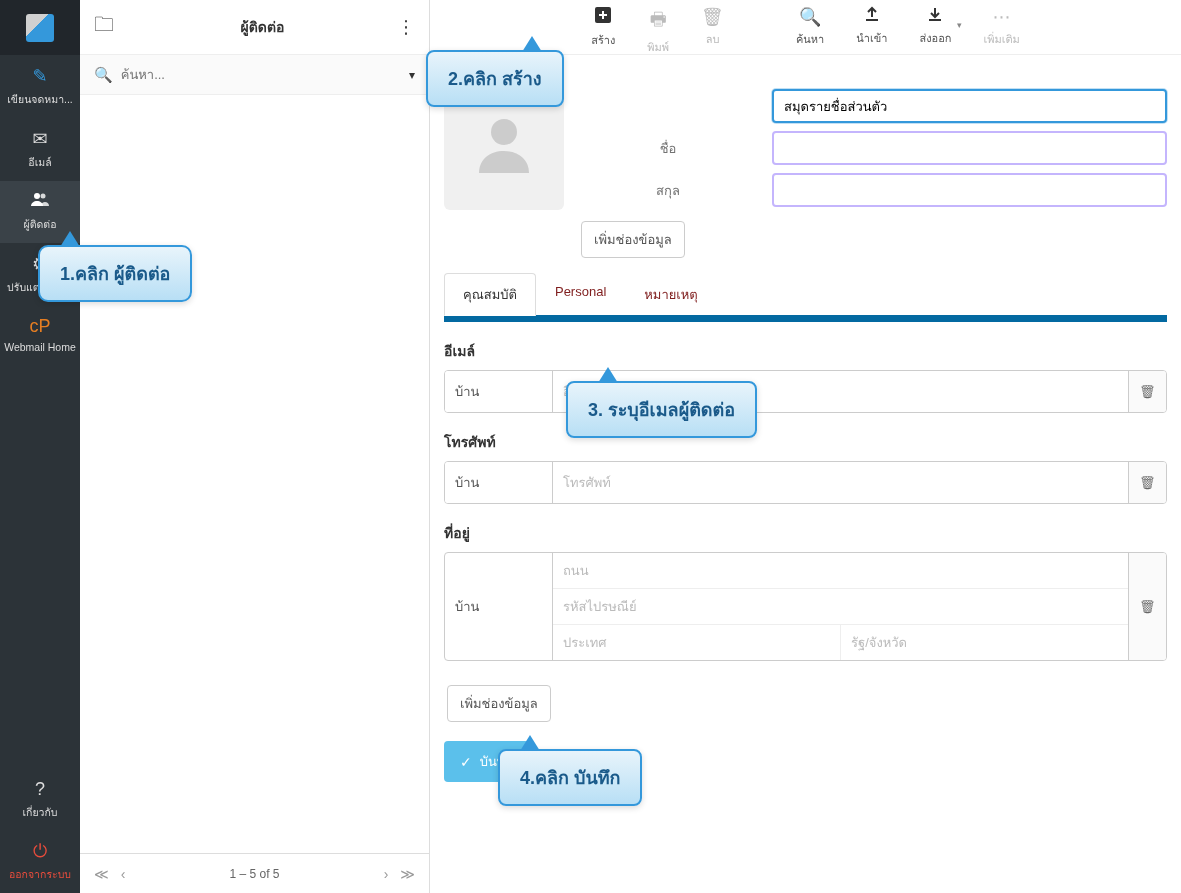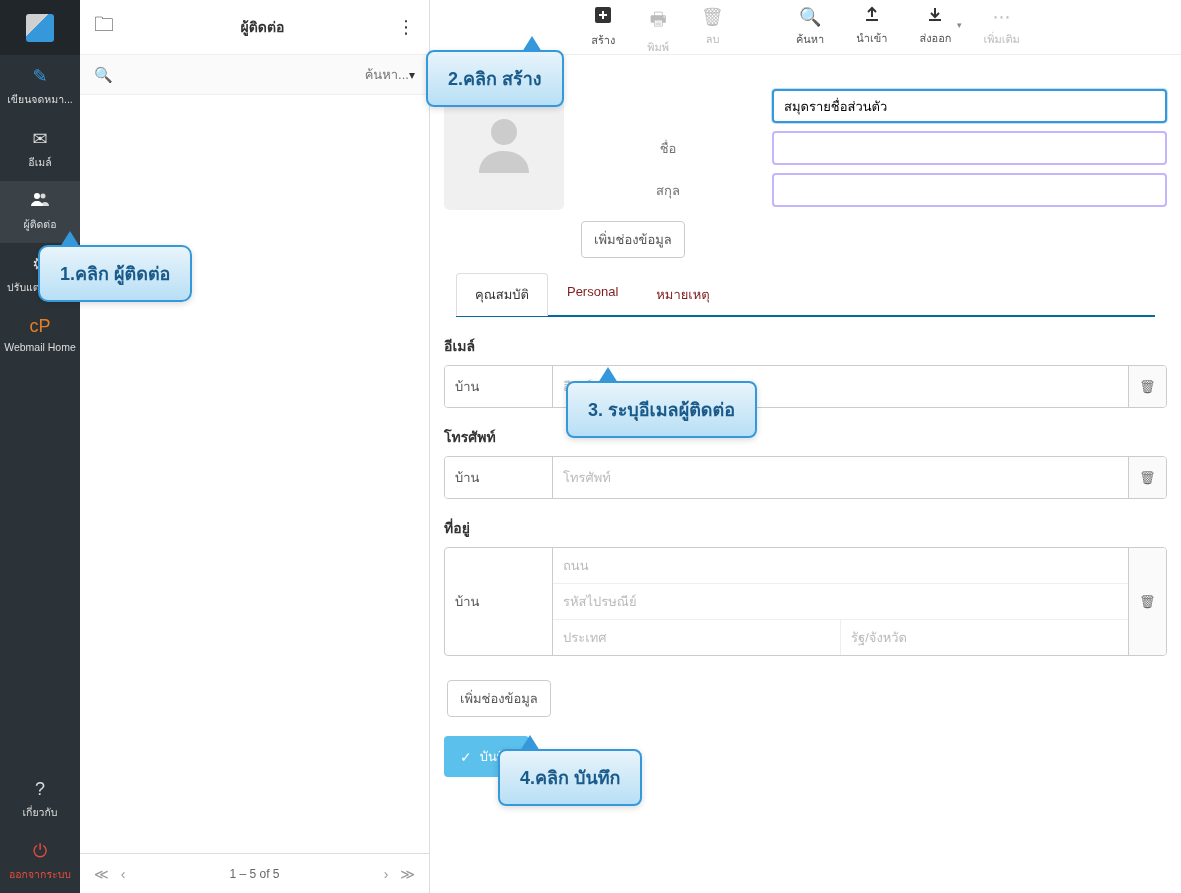--- a/index.html
+++ b/index.html
@@ -21,21 +21,21 @@
 .nav-item.red .nav-icon { color: #e74c3c; }
 
 
 .middle { width: 350px; border-right: 1px solid #ddd; display: flex; flex-direction: column; background: #f5f5f5; }
 .middle-header { height: 55px; display: flex; align-items: center; padding: 0 14px; background: #fff; border-bottom: 1px solid #eee; }
 .folder-icon { font-size: 20px; color: #333; margin-right: 14px; }
 .middle-title { flex: 1; text-align: center; font-weight: bold; color: #333; font-size: 14px; }
 .more-icon { font-size: 18px; color: #333; cursor: pointer; }
 .search-bar { height: 40px; display: flex; align-items: center; padding: 0 14px; background: #fafafa; border-bottom: 1px solid #eee; }
 .search-icon { color: #999; margin-right: 8px; font-size: 15px; }
-.search-input { flex: 1; border: none; background: transparent; outline: none; font-size: 13px; color: #404040; text-align: right; }
+.search-input { flex: 1; border: none; background: transparent; outline: none; font-size: 13px; color: #404040; }
 .search-caret { color: #333; font-size: 12px; }
 .middle-list { flex: 1; background: #fff; }
 .middle-footer { height: 40px; display: flex; align-items: center; justify-content: space-between; padding: 0 14px; border-top: 1px solid #ddd; background: #fff; }
 .pager-btns { display: flex; gap: 12px; }
 .pager-btn { color: #999; cursor: pointer; font-size: 14px; }
 .pager-status { font-size: 12px; color: #666; }
 
 
 .content { flex: 1; display: flex; flex-direction: column; background: #fff; overflow-y: auto; }
 .toolbar { height: 55px; display: flex; align-items: flex-start; justify-content: center; padding: 6px 20px 0; gap: 20px; border-bottom: 1px solid #eee; }
@@ -50,21 +50,21 @@
 .head-row { display: flex; gap: 14px; margin-bottom: 14px; }
 .avatar { width: 120px; height: 135px; background: #f0f0f0; border-radius: 6px; display: flex; align-items: center; justify-content: center; margin-left: 0; }
 .avatar-svg { width: 70px; height: 70px; }
 .head-fields { flex: 1; display: flex; flex-direction: column; gap: 8px; padding-top: 14px; }
 .field-row { display: flex; align-items: center; gap: 14px; }
 .field-label { width: 180px; font-size: 13px; color: #737373; text-align: center; }
 .field-input { flex: 1; height: 34px; border: 2px solid #c4b5fd; border-radius: 4px; padding: 0 10px; font-size: 13px; }
 .field-input.focus { border-color: #3498db; box-shadow: 0 0 0 1px rgba(52,152,219,0.3); }
 .add-field-btn { display: inline-block; border: 1px solid #ccc; border-radius: 4px; padding: 7px 12px; font-size: 13px; color: #555; background: #fff; cursor: pointer; margin-left: 3px; margin-top: 6px; }
 
-.tabs { display: flex; border-bottom: 2px solid #0369a1; margin: 8px 12px 18px; }
+.tabs { display: flex; border-bottom: 7px solid #0369a1; margin: 8px 0 18px; }
 .tab { padding: 10px 18px; font-size: 13px; cursor: pointer; color: #7f1d1d; border: 1px solid transparent; border-bottom: none; border-radius: 4px 4px 0 0; position: relative; bottom: -1px; }
 .tab.active { color: #333; border-color: #ddd; background: #fff; border-bottom: 1px solid #fff; }
 
 .section-label { font-size: 14px; font-weight: bold; color: #333; margin: 6px 0 8px; }
 .entry-row { display: flex; border: 1px solid #ccc; border-radius: 4px; margin-bottom: 18px; overflow: hidden; }
 .entry-type { width: 108px; padding: 10px; font-size: 13px; color: #555; border-right: 1px solid #ccc; background: #fff; }
 .entry-val { flex: 1; border: none; padding: 10px; font-size: 13px; outline: none; }
 .entry-val::placeholder { color: #bbb; }
 .entry-del { width: 38px; display: flex; align-items: center; justify-content: center; border-left: 1px solid #ccc; color: #666; cursor: pointer; background: #fafafa; }
 

